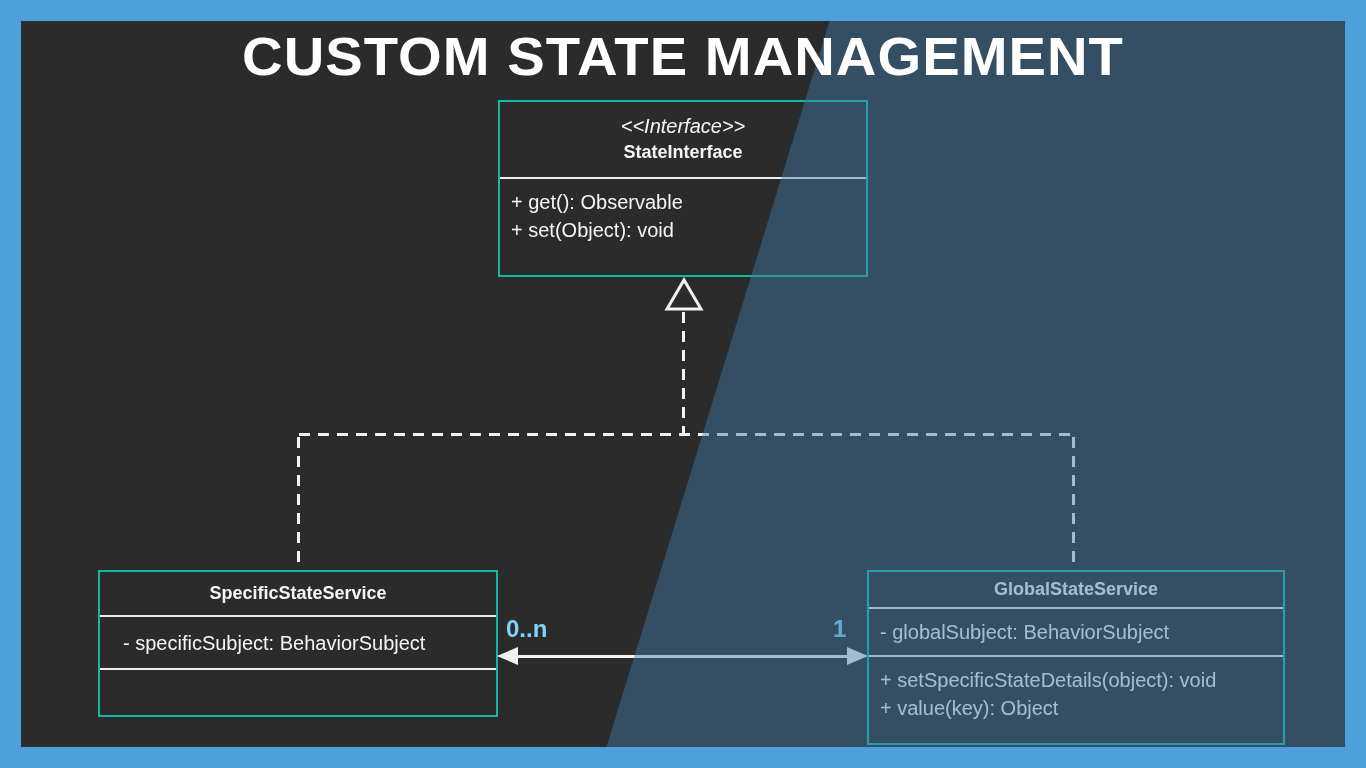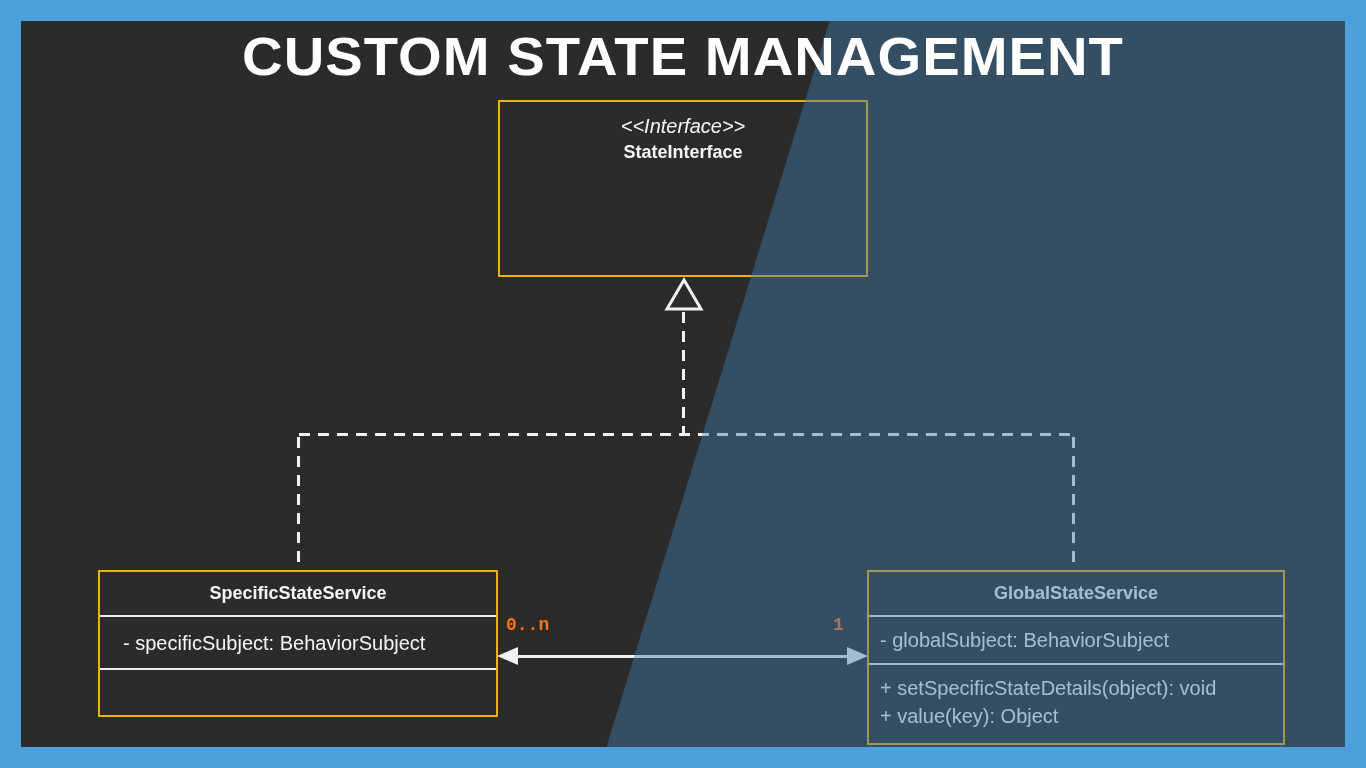--- a/index.html
+++ b/index.html
@@ -8,21 +8,21 @@
     position: relative;
     width: 1366px; height: 768px;
     background: #2b2b2b;
     font-family: "Liberation Sans", sans-serif;
     overflow: hidden;
   }
 
   
   .uml-box {
     position: absolute;
-    border: 2px solid #eab308;
+    border: 2px solid #14b8a6;
     color: #f5f5f5;
     background: transparent;
     z-index: 1;
   }
   .uml-header {
     text-align: center;
     display: flex; flex-direction: column; justify-content: center;
   }
   .stereotype { font-style: italic; font-size: 20px; line-height: 26px; }
   .class-name { font-weight: bold; font-size: 18px; line-height: 27px; }
@@ -32,21 +32,21 @@
   #box-interface { left: 498px; top: 100px; width: 370px; height: 177px; }
   #box-interface .uml-header { height: 75px; }
   #box-interface .uml-section { height: 98px; }
 
   #box-specific { left: 98px; top: 570px; width: 400px; height: 147px; }
   #box-specific .uml-header { height: 43px; }
   #box-specific .sec-attrs { height: 53px; display: flex; align-items: center; padding-left: 23px; }
   #box-specific .sec-methods { height: 73px; }
 
   #box-global { left: 867px; top: 570px; width: 418px; height: 175px; }
-  #box-global .uml-header { height: 43px; }
+  #box-global .uml-header { height: 35px; }
   #box-global .sec-attrs { height: 48px; display: flex; align-items: center; }
   #box-global .sec-methods { height: 73px; }
 
   
   .dash-h {
     position: absolute; height: 3px; z-index: 1;
     background: repeating-linear-gradient(90deg, #f2f2f2 0 11px, transparent 11px 19px);
   }
   .dash-v {
     position: absolute; width: 3px; z-index: 1;
@@ -65,21 +65,21 @@
     border-top: 9px solid transparent; border-bottom: 9px solid transparent;
     border-right: 21px solid #f2f2f2;
   }
   #assoc-arrow-right {
     left: 847px; top: 647px;
     border-top: 9px solid transparent; border-bottom: 9px solid transparent;
     border-left: 21px solid #f2f2f2;
   }
   .multiplicity {
     position: absolute; z-index: 1;
-    color: #f97316; font-weight: bold; font-size: 18px; font-family: Liberation Mono, monospace;
+    color: #7dd3fc; font-weight: bold; font-size: 24px;
   }
   #mult-left { left: 506px; top: 615px; }
   #mult-right { left: 833px; top: 615px; }
 
   
   #overlay {
     position: absolute; left: 0; top: 0; width: 1366px; height: 768px;
     background: rgba(65, 123, 170, 0.45);
     clip-path: polygon(836px 0px, 1366px 0px, 1366px 768px, 600px 768px);
     z-index: 5; pointer-events: none;
@@ -103,20 +103,24 @@
 </style>
 </head>
 <body>
 
 <div id="stage">
 
   <div class="uml-box" id="box-interface">
     <div class="uml-header">
       <div class="stereotype">&lt;&lt;Interface&gt;&gt;</div>
       <div class="class-name">StateInterface</div>
+    </div>
+    <div class="uml-section">
+      <div class="member">+ get(): Observable</div>
+      <div class="member">+ set(Object): void</div>
     </div>
   </div>
 
   <div class="uml-box" id="box-specific">
     <div class="uml-header">
       <div class="class-name">SpecificStateService</div>
     </div>
     <div class="uml-section sec-attrs">
       <div class="member">- specificSubject: BehaviorSubject</div>
     </div>

